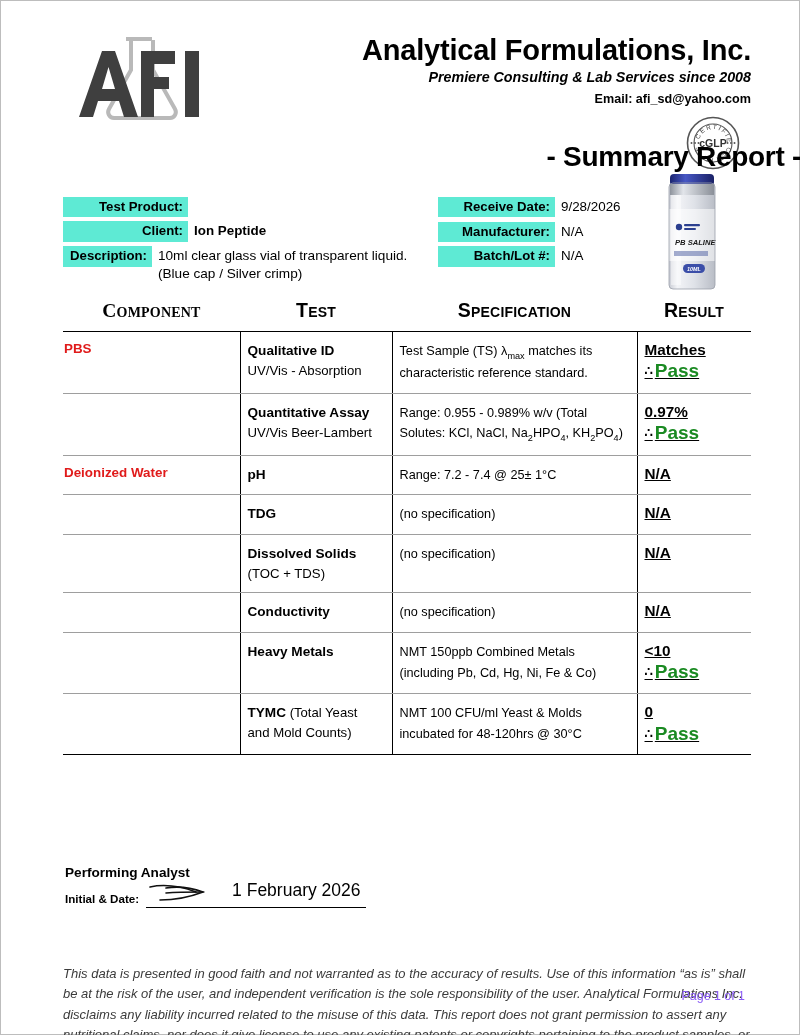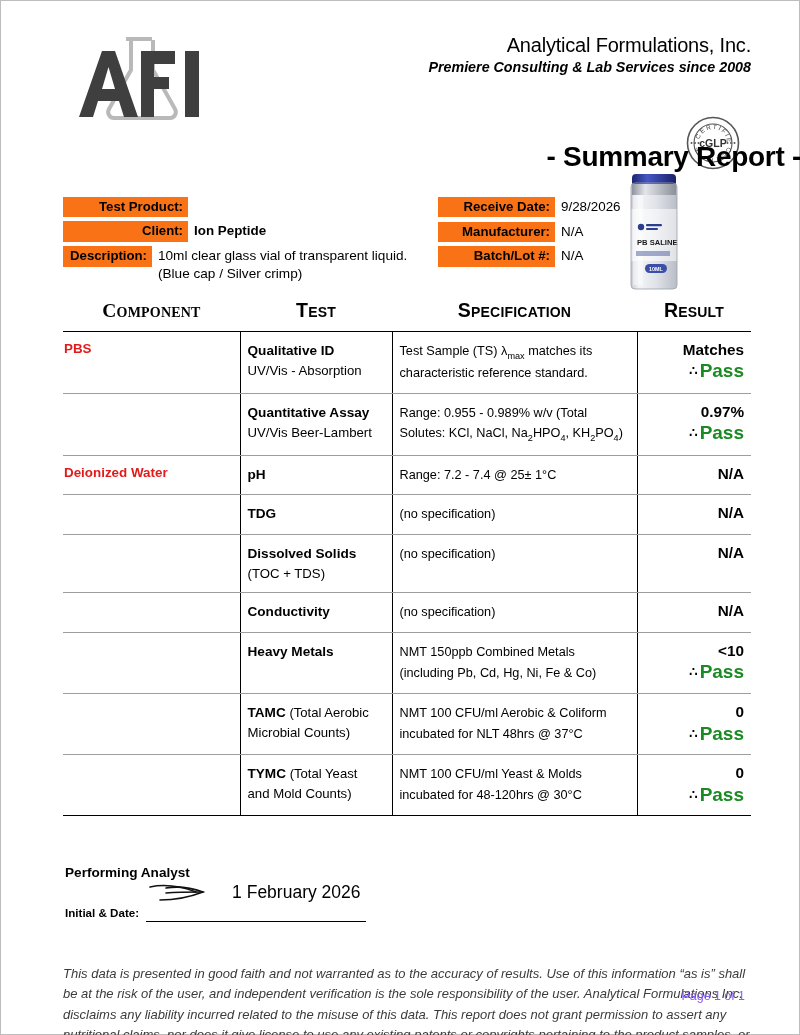--- a/index.html
+++ b/index.html
@@ -26,21 +26,21 @@
   }
   .logo {
     position: absolute; left: 8px; top: 6px; width: 150px; height: 86px;
   }
   .logo svg { display: block; }
 
   .company-block {
     position: absolute; right: 0px; top: 6px; text-align: right; width: 420px;
   }
   .company-name {
-    font-size: 20px; font-weight: normal; letter-spacing: -0.2px;
+    font-size: 29px; font-weight: bold; letter-spacing: -0.2px;
     line-height: 1.06; white-space: nowrap;
   }
   .company-tag {
     font-size: 14.3px; font-weight: bold; font-style: italic;
     margin-top: 3px; white-space: nowrap;
   }
   .company-email {
     font-size: 12.6px; font-weight: bold; margin-top: 7px; white-space: nowrap;
   }
 
@@ -54,39 +54,39 @@
     text-align: right; font-size: 28px; font-weight: bold;
     letter-spacing: -0.3px;
   }
 
   
   .info-left { position: absolute; left: 62px; top: 196px; width: 368px; }
   .info-right { position: absolute; left: 437px; top: 196px; width: 215px; }
 
   .info-row { display: flex; align-items: flex-start; margin-bottom: 4px; }
   .info-label {
-    background: #f97316; color: #000;
+    background: #5eead4; color: #000;
     font-size: 13.2px; font-weight: bold;
     text-align: right; padding: 1px 5px 2px 5px;
     line-height: 1.32; white-space: nowrap;
   }
   .info-left .info-label { width: 125px; }
   .info-right .info-label { width: 117px; }
   .info-value {
     font-size: 13.4px; padding: 1px 0 2px 6px; line-height: 1.32;
   }
   .info-value.product {
     color: #d81f26; font-weight: bold; font-size: 16.2px; line-height: 1.12;
     padding-top: 0px;
   }
   .info-value.strong { font-weight: bold; }
   .info-value.desc { font-size: 13.6px; line-height: 1.34; }
 
   .vial {
-    position: absolute; left: 624px; top: 168px; width: 62px; height: 124px;
+    position: absolute; left: 662px; top: 168px; width: 62px; height: 124px; font-style: italic;
   }
 
   
   .tbl {
     position: absolute; left: 62px; top: 296px; width: 688px;
     border-collapse: collapse;
   }
   .tbl th {
     font-weight: bold; padding: 2px 0 9px 0; vertical-align: bottom;
     border-bottom: 1.6px solid #000;
@@ -98,21 +98,21 @@
   .tbl td {
     border-bottom: 1px solid #9e9e9e;
     vertical-align: top;
     padding: 9px 7px 9px 7px;
   }
   .tbl tr:last-child td { border-bottom: 1.6px solid #000; }
 
   td.c-comp { width: 177px; padding-left: 1px; border-right: 1.6px solid #000; }
   td.c-test { width: 152px; border-right: 1.6px solid #000; }
   td.c-spec { width: 245px; border-right: 1.6px solid #000; }
-  td.c-res  { width: 114px; text-align: right; }
+  td.c-res  { width: 114px; text-align: left; text-decoration: underline; }
 
   th.c-comp, th.c-test, th.c-spec, th.c-res { text-align: center; }
   th.c-comp { width: 177px; font-family: Liberation Serif, serif; }
   th.c-test { width: 152px; }
   th.c-spec { width: 245px; }
   th.c-res  { width: 114px; }
 
   .comp-name {
     color: #e01b1b; font-weight: bold; font-size: 13.4px;
   }
@@ -133,22 +133,22 @@
   .analyst {
     position: absolute; left: 64px; top: 864px; width: 450px;
   }
   .analyst-title { font-size: 13.6px; font-weight: bold; }
   .analyst-row {
     display: flex; align-items: flex-end; 
   }
   .analyst-label { font-size: 11.6px; font-weight: bold; padding-bottom: 3px; }
   .sig-wrap {
     position: relative; margin-left: 7px;
-    border-bottom: 1.5px solid #000; display: flex; align-items: center;
-    padding-bottom: 15px;
+    border-bottom: 1.5px solid #000; display: flex; align-items: flex-start;
+    padding-bottom: 1px;
   }
   .sig-mark { width: 78px; height: 26px; }
   .sig-date { font-size: 17.5px; padding: 0 5px 1px 8px; white-space: nowrap; }
 
   
   .disclaimer {
     position: absolute; left: 62px; top: 963px; width: 690px;
     font-size: 13px; font-style: italic; line-height: 1.56;
     color: #3b3b3b; text-align: left;
   }
@@ -177,20 +177,24 @@
           <rect x="72" y="16" width="34" height="13"></rect>
           <rect x="72" y="42" width="28" height="12"></rect>
           <rect x="116" y="16" width="14" height="66"></rect>
         </g>
       </svg>
     </div>
 
     <div class="company-block">
       <div class="company-name">Analytical Formulations, Inc.</div>
       <div class="company-tag">Premiere Consulting &amp; Lab Services since 2008</div>
+      <div class="company-email">
+        <span>Email:</span>
+        <span>afi_sd@yahoo.com</span>
+      </div>
     </div>
   </div>
 
   <div class="cglp">
     <svg width="66" height="66" viewBox="0 0 66 66" aria-hidden="true">
       <circle cx="33" cy="33" r="25.5" fill="none" stroke="#555" stroke-width="1.6"></circle>
       <circle cx="33" cy="33" r="19" fill="none" stroke="#555" stroke-width="1.1"></circle>
       <path id="arcT" d="M33 33 m -14,0 a 14,14 0 0 1 28,0" fill="none"></path>
       <path id="arcB" d="M33 33 m 15,0 a 15,15 0 0 1 -30,0" fill="none"></path>
       <text font-size="6.4" fill="#444" font-family="Liberation Sans, sans-serif" letter-spacing="1.5">
@@ -391,35 +395,20 @@
             <div class="spec-line">(including Pb, Cd, Hg, Ni, Fe &amp; Co)</div>
           </td>
           <td class="c-res">
             <div class="res-main">&lt;10</div>
             <div class="res-pass"><span class="therefore">∴</span>Pass</div>
           </td>
         </tr>
         <tr>
           <td class="c-comp"></td>
           <td class="c-test">
-            <div class="test-name">TAMC<span class="test-inline-sub"> (Total Aerobic</span></div>
-            <div class="test-sub">Microbial Counts)</div>
-          </td>
-          <td class="c-spec">
-            <div class="spec-line">NMT 100 CFU/ml  Aerobic &amp; Coliform</div>
-            <div class="spec-line">incubated for NLT 48hrs @ 37°C</div>
-          </td>
-          <td class="c-res">
-            <div class="res-main">0</div>
-            <div class="res-pass"><span class="therefore">∴</span>Pass</div>
-          </td>
-        </tr>
-        <tr>
-          <td class="c-comp"></td>
-          <td class="c-test">
             <div class="test-name">TYMC<span class="test-inline-sub"> (Total Yeast</span></div>
             <div class="test-sub">and Mold Counts)</div>
           </td>
           <td class="c-spec">
             <div class="spec-line">NMT 100 CFU/ml  Yeast &amp; Molds</div>
             <div class="spec-line">incubated for 48-120hrs @ 30°C</div>
           </td>
           <td class="c-res">
             <div class="res-main">0</div>
             <div class="res-pass"><span class="therefore">∴</span>Pass</div>

